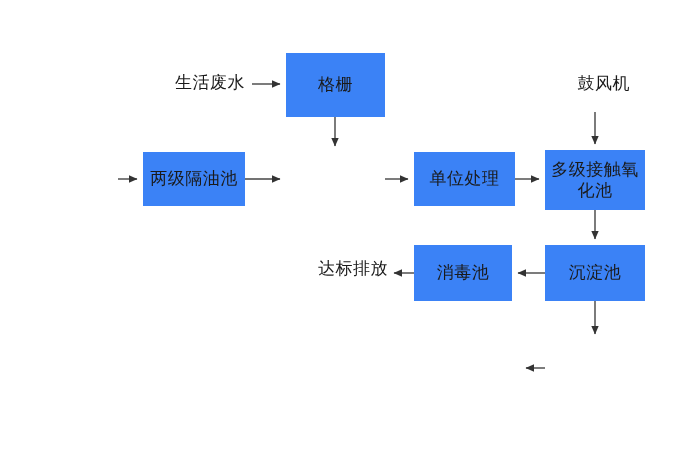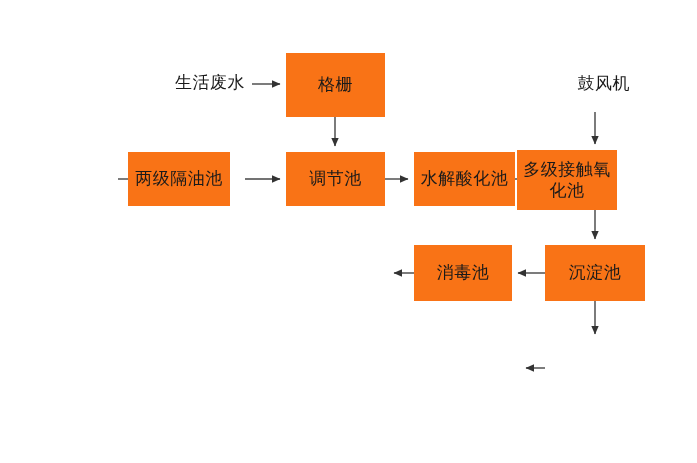--- a/index.html
+++ b/index.html
@@ -22,21 +22,21 @@
     left: 0;
     top: 0;
     width: 697px;
     height: 463px;
   }
   .node {
     position: absolute;
     box-sizing: border-box;
     border: 1px solid #ululu;
     border-color: #555555;
-    background: #f97316;
+    background: #3b82f6;
     display: flex;
     align-items: center;
     justify-content: center;
     text-align: center;
     color: #1a1a1a;
     font-size: 17px;
     line-height: 1.25;
     letter-spacing: 0.5px;
     z-index: 2;
   }
@@ -94,45 +94,43 @@
       <line x1="595" y1="301" x2="595" y2="334" marker-end="url(#ah-d)"></line>
 
       <line x1="545" y1="368" x2="526" y2="368" marker-end="url(#ah-l)"></line>
     </g>
   </svg>
 
   <div class="node" style="left:286px; top:53px; width:99px; height:64px;">
     <span>格栅</span>
   </div>
 
-  <div class="node" style="left:128px; top:152px; width:102px; height:54px;">
+  <div class="node" style="left:143px; top:152px; width:102px; height:54px;">
     <span>两级隔油池</span>
   </div>
 
-  <div class="node" style="left:286px; top:152px; width:99px; height:54px;">
-    <span>调节池</span>
+
+  <div class="node" style="left:414px; top:152px; width:101px; height:54px;">
+    <span>单位处理</span>
   </div>
 
-  <div class="node" style="left:414px; top:152px; width:101px; height:54px;">
-    <span>水解酸化池</span>
-  </div>
-
-  <div class="node" style="left:517px; top:150px; width:100px; height:60px; padding:0 6px;justify-content:flex-end;">
+  <div class="node" style="left:545px; top:150px; width:100px; height:60px; padding:0 6px;justify-content:flex-end;">
     <span>多级接触氧化池</span>
   </div>
 
   <div class="node" style="left:545px; top:245px; width:100px; height:56px;">
     <span>沉淀池</span>
   </div>
 
   <div class="node" style="left:414px; top:245px; width:98px; height:56px;">
     <span>消毒池</span>
   </div>
 
 
   <div class="label" style="left:157px; top:72px; width:88px;">生活废水</div>
 
 
   <div class="label" style="left:562px; top:73px; width:68px;">鼓风机</div>
 
+  <div class="label" style="left:300px; top:258px; width:88px;">达标排放</div>
 
 
 </div>
 
 </body></html>

